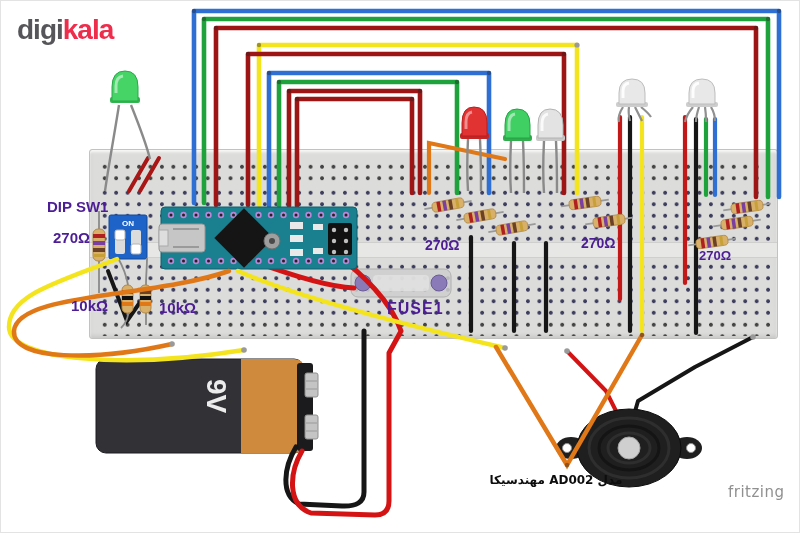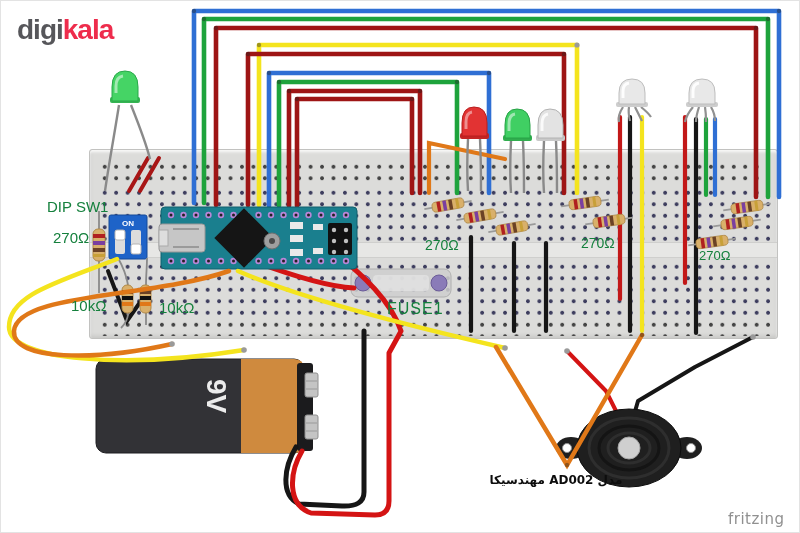--- a/index.html
+++ b/index.html
@@ -10,29 +10,29 @@
   #board{position:absolute;left:88px;top:148px;width:687px;height:188px;
          background:#dcdcda;border:1px solid #c2c2c0;border-radius:3px;
          box-shadow:inset 0 2px 3px rgba(255,255,255,.85), inset 0 -2px 4px rgba(0,0,0,.10);}
   .row-strip{position:absolute;left:7px;right:7px;
          background-image:radial-gradient(circle, #3d3d5e 1.6px, transparent 2.2px);
          background-size:11.45px 11.5px;background-position:2px 3px;}
   #channel{position:absolute;left:0;right:0;top:92px;height:14px;background:#e7e7e5;
          border-top:1px solid #cfcfcd;border-bottom:1px solid #cfcfcd;}
   svg{position:absolute;left:0;top:0;}
   
-  .lbl{position:absolute;color:#15803d;font-weight:normal;white-space:nowrap;}
+  .lbl{position:absolute;color:#4c1d95;font-weight:bold;white-space:nowrap;}
   #logo{position:absolute;left:16px;top:13px;font-size:28px;font-weight:bold;letter-spacing:-1px;text-align:right;}
   #logo .p1{color:#56565a;} #logo .p2{color:#ee2c4c;}
   #caption{position:absolute;left:320px;top:472px;width:470px;text-align:center;
            font-family:"DejaVu Sans", sans-serif;font-weight:bold;color:#0d0d0d;}
   #caption .l1{font-size:17px;line-height:1.35;}
   #caption .l2{font-size:12px;line-height:1.3;}
   #watermark{position:absolute;left:727px;top:482px;font-size:15px;color:#909090;
-             font-family:"DejaVu Sans", sans-serif;letter-spacing:.5px;margin-top:27px;}
+             font-family:"DejaVu Sans", sans-serif;letter-spacing:.5px;}
 </style>
 </head>
 <body>
 
 <div id="canvas">
 
   <div id="board">
     <div class="row-strip" style="top:8px;height:24px;background-image:radial-gradient(circle,#444444 1.6px,transparent 2.2px);"></div>
     <div class="row-strip" style="top:34px;height:58px;"></div>
     <div id="channel"></div>

